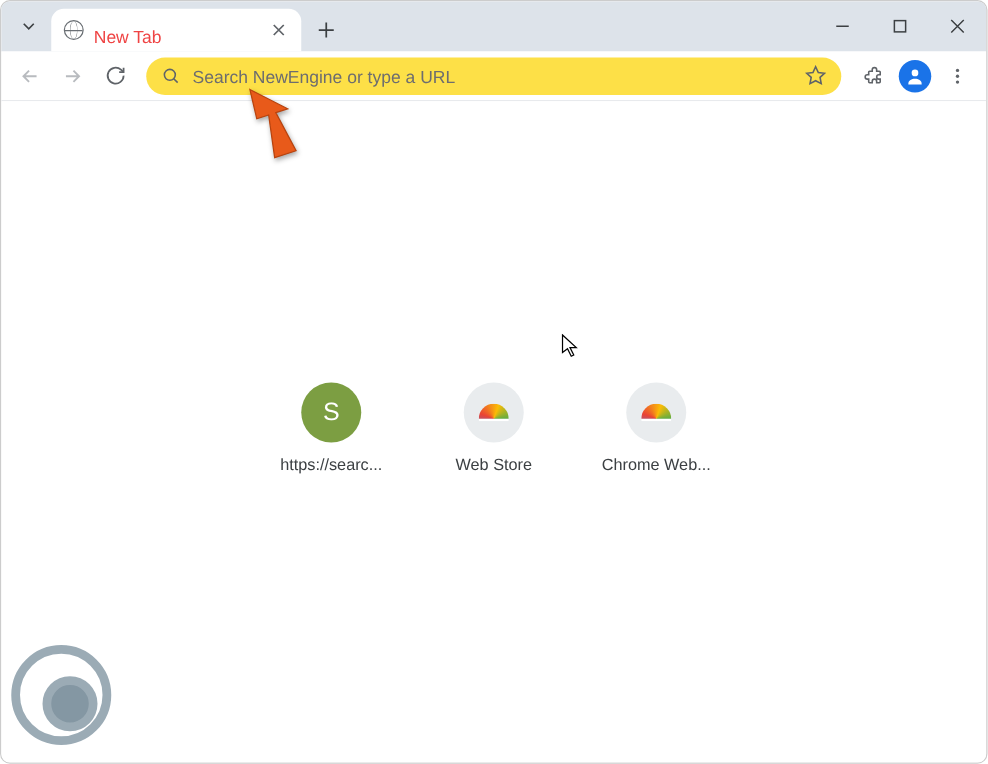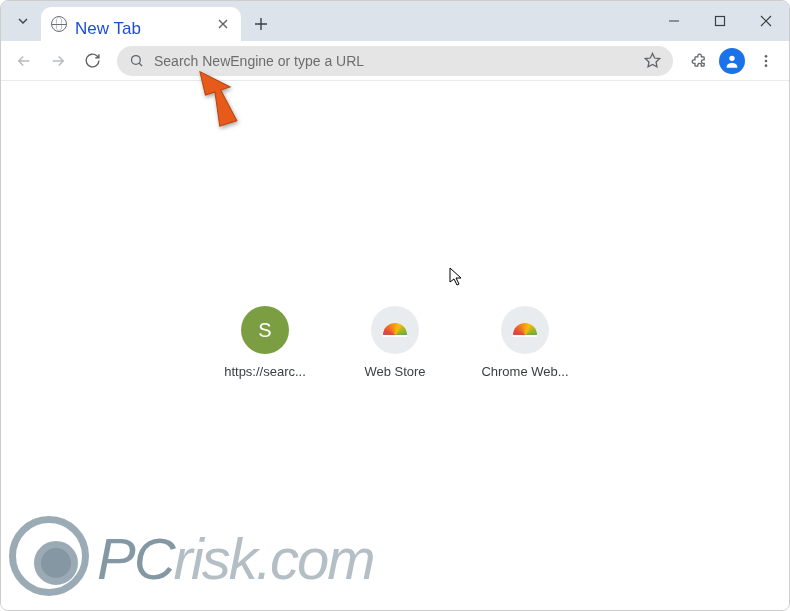--- a/index.html
+++ b/index.html
@@ -40,21 +40,21 @@
     display: flex;
     align-items: center;
     padding: 0 10px;
     gap: 8px;
     position: relative;
   }
   .tab .favicon {
     width: 16px; height: 16px;
     display:flex;align-items:center;justify-content:center;
   }
-  .tab .title { font-size: 17px; color: #1d4ed8; flex: 1; margin-top: 10px; }
+  .tab .title { font-size: 14px; color: #ef4444; flex: 1; margin-top: 10px; }
   .tab .close {
     width: 16px; height: 16px;
     display:flex;align-items:center;justify-content:center;
     border-radius:50%;
   }
   .new-tab-btn {
     width: 28px; height: 28px;
     display:flex;align-items:center;justify-content:center;
     margin-left: 6px; margin-bottom: 3px;
     border-radius: 50%;
@@ -82,21 +82,21 @@
   .tb-btn {
     width: 30px; height: 30px;
     display:flex;align-items:center;justify-content:center;
     border-radius: 50%;
     color: #5f6368;
   }
   .tb-btn.disabled { color: #b8bbbf; }
   .omnibox {
     flex: 1;
     height: 30px;
-    background: #e5e5e5;
+    background: #fde047;
     border-radius: 15px;
     display: flex;
     align-items: center;
     padding: 0 12px;
     gap: 10px;
     margin: 0 6px;
   }
   .omnibox .search-ic { color:#5f6368; display:flex; }
   .omnibox .placeholder {
     flex: 1;
@@ -339,23 +339,20 @@
   </div>
 
   <div class="cursor">
     <svg width="16" height="20" viewBox="0 0 16 20">
         <path d="M1 1 L1 15 L5 12 L8 18 L10 17 L7 11 L12 11 Z" fill="#fff" stroke="#000" stroke-width="1"></path>
       </svg>
   </div>
 
   <div class="watermark">
     <div class="wm-circle"></div>
-    <div class="wm-text">
-      <span class="pc">PC</span><span>risk.com</span>
-    </div>
   </div>
 </div>
 
 <div class="annotation-arrow">
   <svg width="60" height="70" viewBox="0 0 60 70">
     <path d="M20 4 L44 28 L34 28 L40 62 L22 62 L28 28 L18 28 Z" fill="#e85a1a" stroke="#b8430e" stroke-width="1" transform="rotate(-18 30 35)"></path>
   </svg>
 </div>
 
 </body></html>

